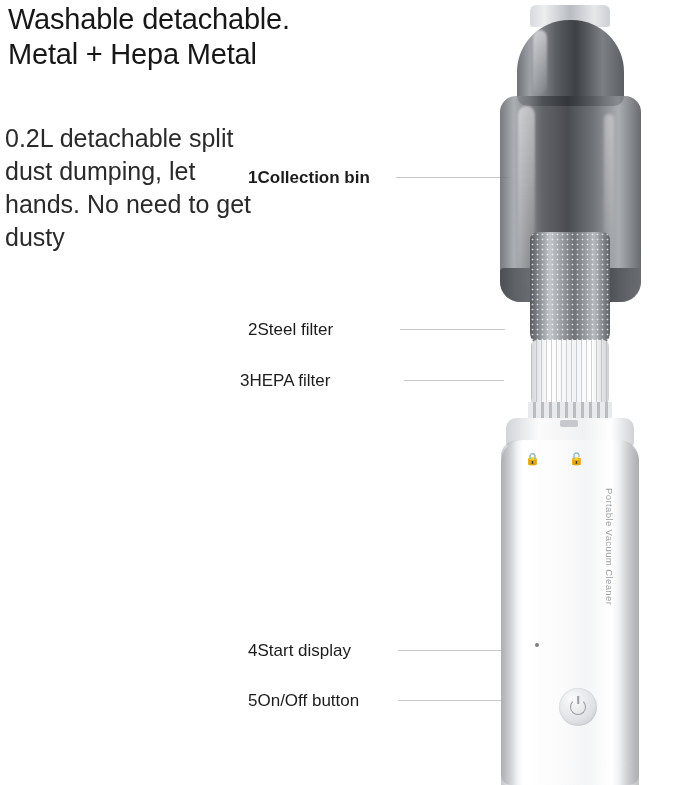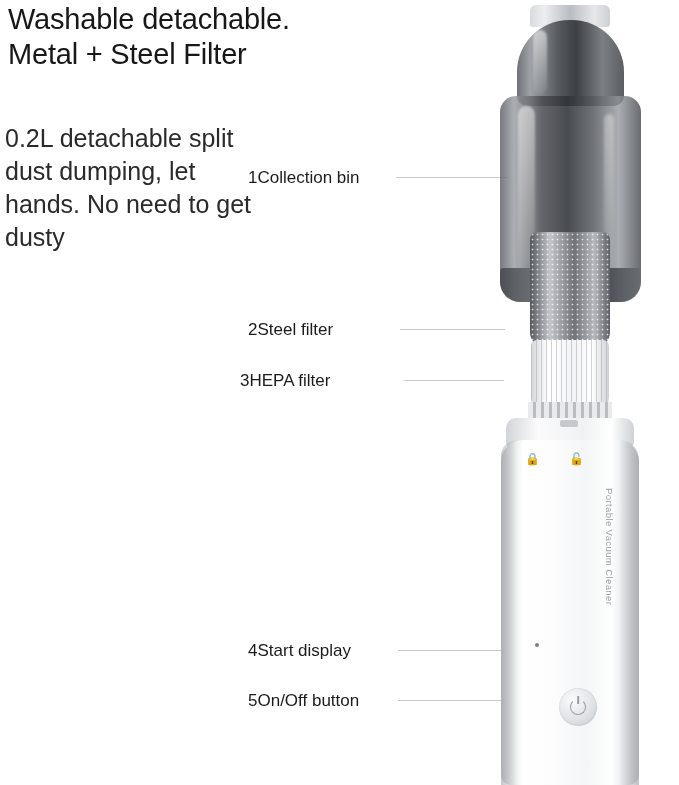--- a/index.html
+++ b/index.html
@@ -306,25 +306,25 @@
     height: 8px;
     background: #9a9da1;
   }
 </style>
 </head>
 <body>
 
 <div id="page">
 
   <div class="headline">Washable detachable.
-Metal + Steel Filter</div>
+Metal + Hepa Metal</div>
 
   <div class="bodycopy">0.2L detachable split dust dumping, let hands. No need to get dusty</div>
 
-  <div class="callout" style="left:248px; top:168px;">
+  <div class="callout" style="left:248px; top:168px;font-weight:bold;">
     <span class="num">1</span><span>Collection bin</span>
   </div>
   <div class="leader" style="left:396px; top:177px; width:112px;"></div>
 
   <div class="callout" style="left:248px; top:320px;text-align:right;">
     <span class="num">2</span><span>Steel filter</span>
   </div>
   <div class="leader" style="left:400px; top:329px; width:105px;"></div>
 
   <div class="callout" style="left:240px; top:371px;">

